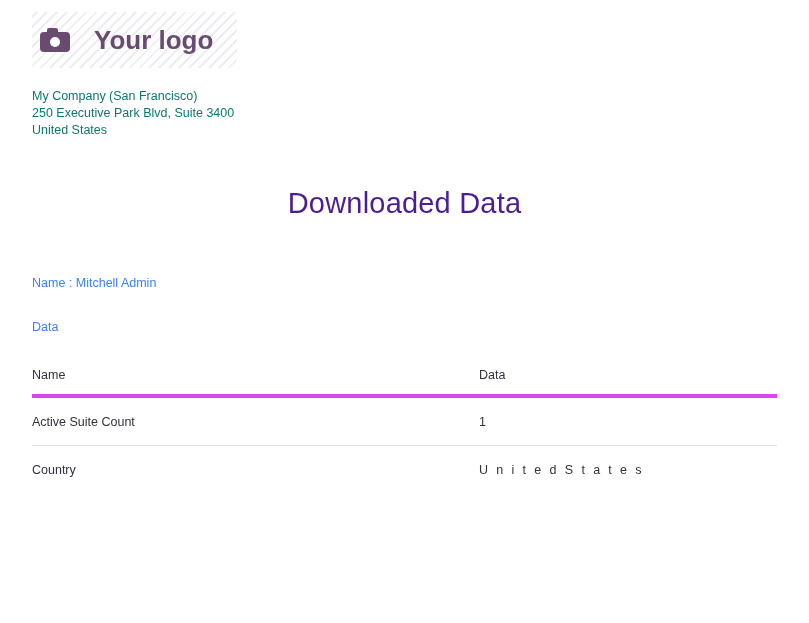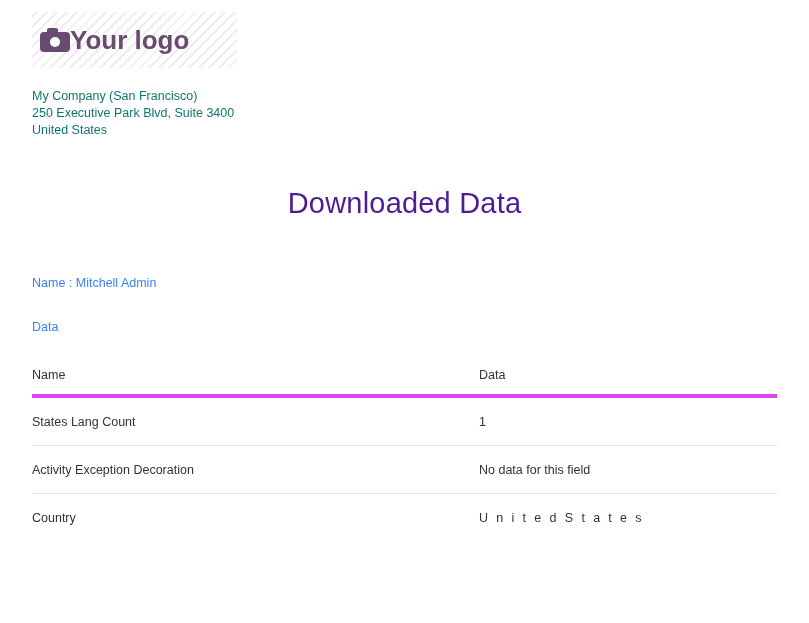--- a/index.html
+++ b/index.html
@@ -24,21 +24,21 @@
 
   
   .logo-block {
     position: relative;
     margin-top: 12px;
     margin-left: 0;
     width: 205px;
     height: 56px;
     display: flex;
     align-items: center;
-    gap: 0;
+    gap: 24px;
     padding-left: 8px;
     box-sizing: border-box;
     background-image: repeating-linear-gradient(
       -45deg,
       #ffffff 0px,
       #ffffff 5px,
       #f0edf2 5px,
       #f0edf2 7px
     );
   }
@@ -176,26 +176,22 @@
 
   <table class="data-table">
     <thead>
       <tr>
         <th class="col-name">Name</th>
         <th class="col-data">Data</th>
       </tr>
     </thead>
     <tbody>
       <tr>
-        <td class="col-name">States Lang Count</td>
+        <td class="col-name">Active Suite Count</td>
         <td class="col-data">1</td>
-      </tr>
-      <tr>
-        <td class="col-name">Activity Exception Decoration</td>
-        <td class="col-data">No data for this field</td>
       </tr>
       <tr>
         <td class="col-name">Country</td>
         <td class="col-data spaced">U n i t e d S t a t e s</td>
       </tr>
     </tbody>
   </table>
 
 </div>
 

